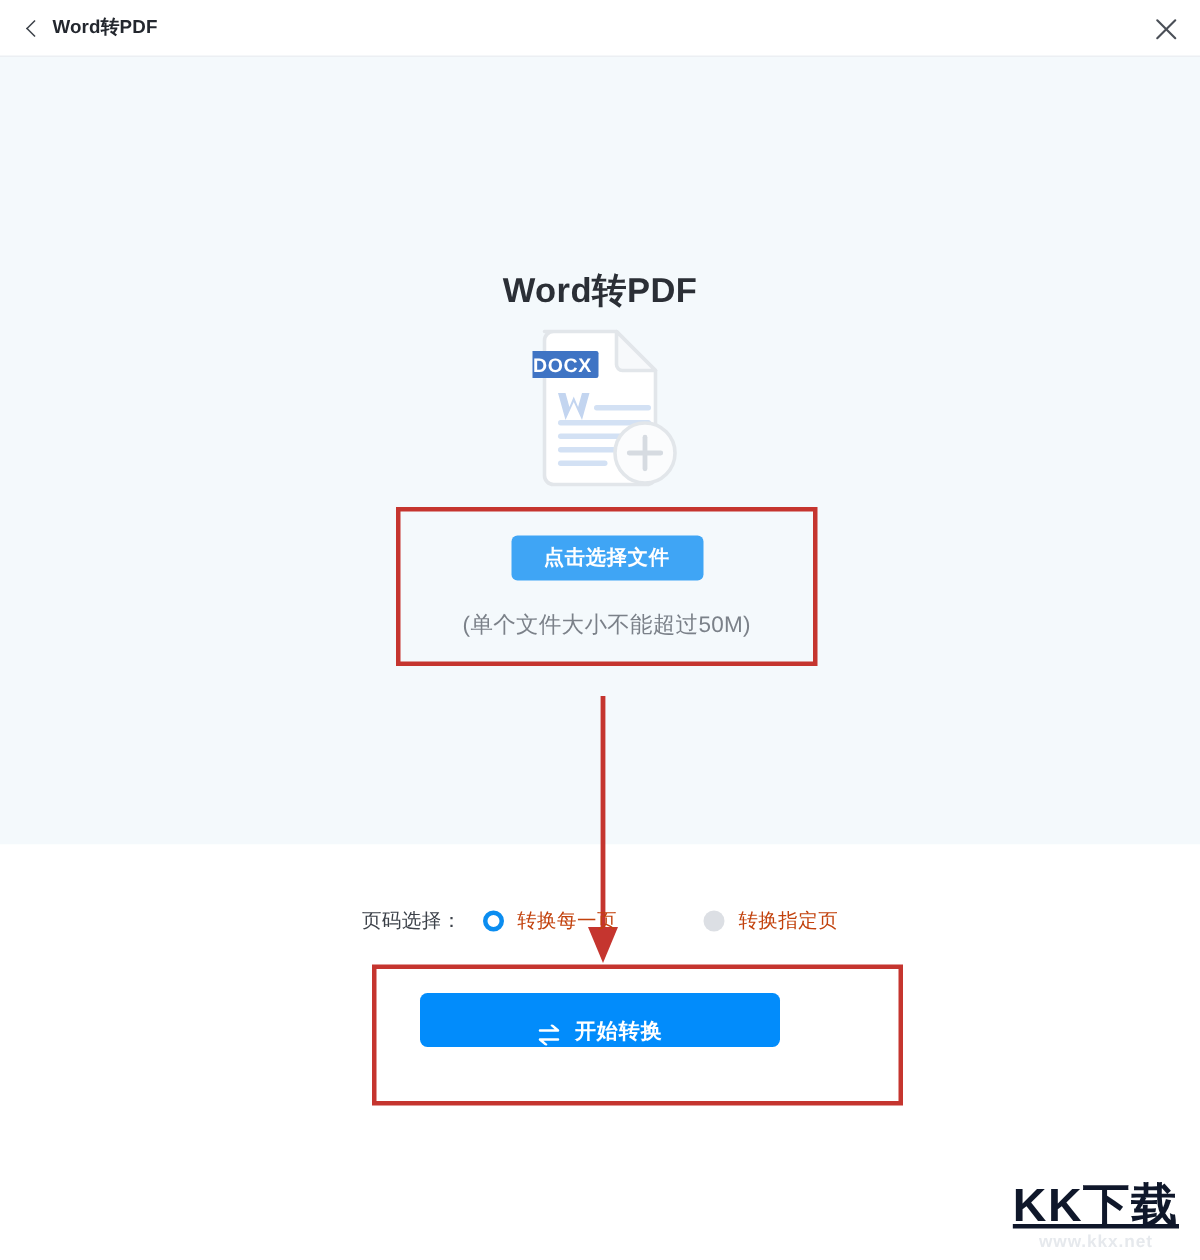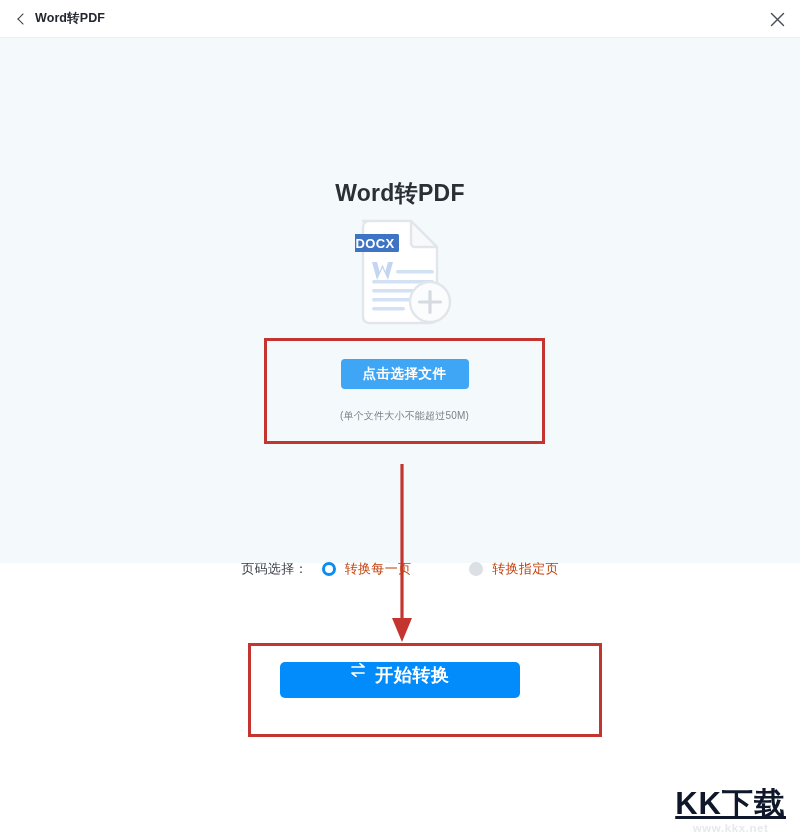--- a/index.html
+++ b/index.html
@@ -116,33 +116,33 @@
     color: #ffffff;
     font-size: 13.5px;
     font-family: "Liberation Sans", "DejaVu Sans", sans-serif;
     font-weight: bold;
     letter-spacing: .5px;
     cursor: pointer;
     display: flex; align-items: center; justify-content: center;
     margin-bottom: 20px;
   }
   .hint {
-    font-size: 10px;
+    font-size: 15px;
     color: #7b8189;
     letter-spacing: .2px;
   }
 
   
   .arrow { position: absolute; left: 382px; top: 462px; width: 40px; height: 182px; pointer-events: none; }
   .arrow svg { display:block; }
 
   
   .page-row {
     position: absolute;
-    left: 0; top: 560px;
+    left: 0; top: 605px;
     width: 800px;
     display: flex;
     align-items: center;
     justify-content: center;
     font-size: 13px;
     color: #3c4149;
   }
   .page-label { margin-right: 14px; color: #3c4149; letter-spacing: .3px; }
   .radio-opt {
     display: flex; align-items: center;
@@ -168,25 +168,25 @@
 
   
   .btn-convert {
     position: absolute;
     left: 280px; top: 662px;
     width: 240px; height: 36px;
     background: #028cfb;
     border: none; border-radius: 5px;
     color: #ffffff;
     font-family: "Liberation Sans", "DejaVu Sans", sans-serif;
-    font-size: 18px;
+    font-size: 14px;
     font-weight: bold;
     letter-spacing: .6px;
     cursor: pointer;
-    display: flex; align-items: flex-start; justify-content: center;
+    display: flex; align-items: flex-end; justify-content: center;
     gap: 9px;
   }
   .swap-ico { display: block; }
 
   
   .watermark {
     position: absolute;
     right: 14px; bottom: 6px;
     text-align: center;
     pointer-events: none;

